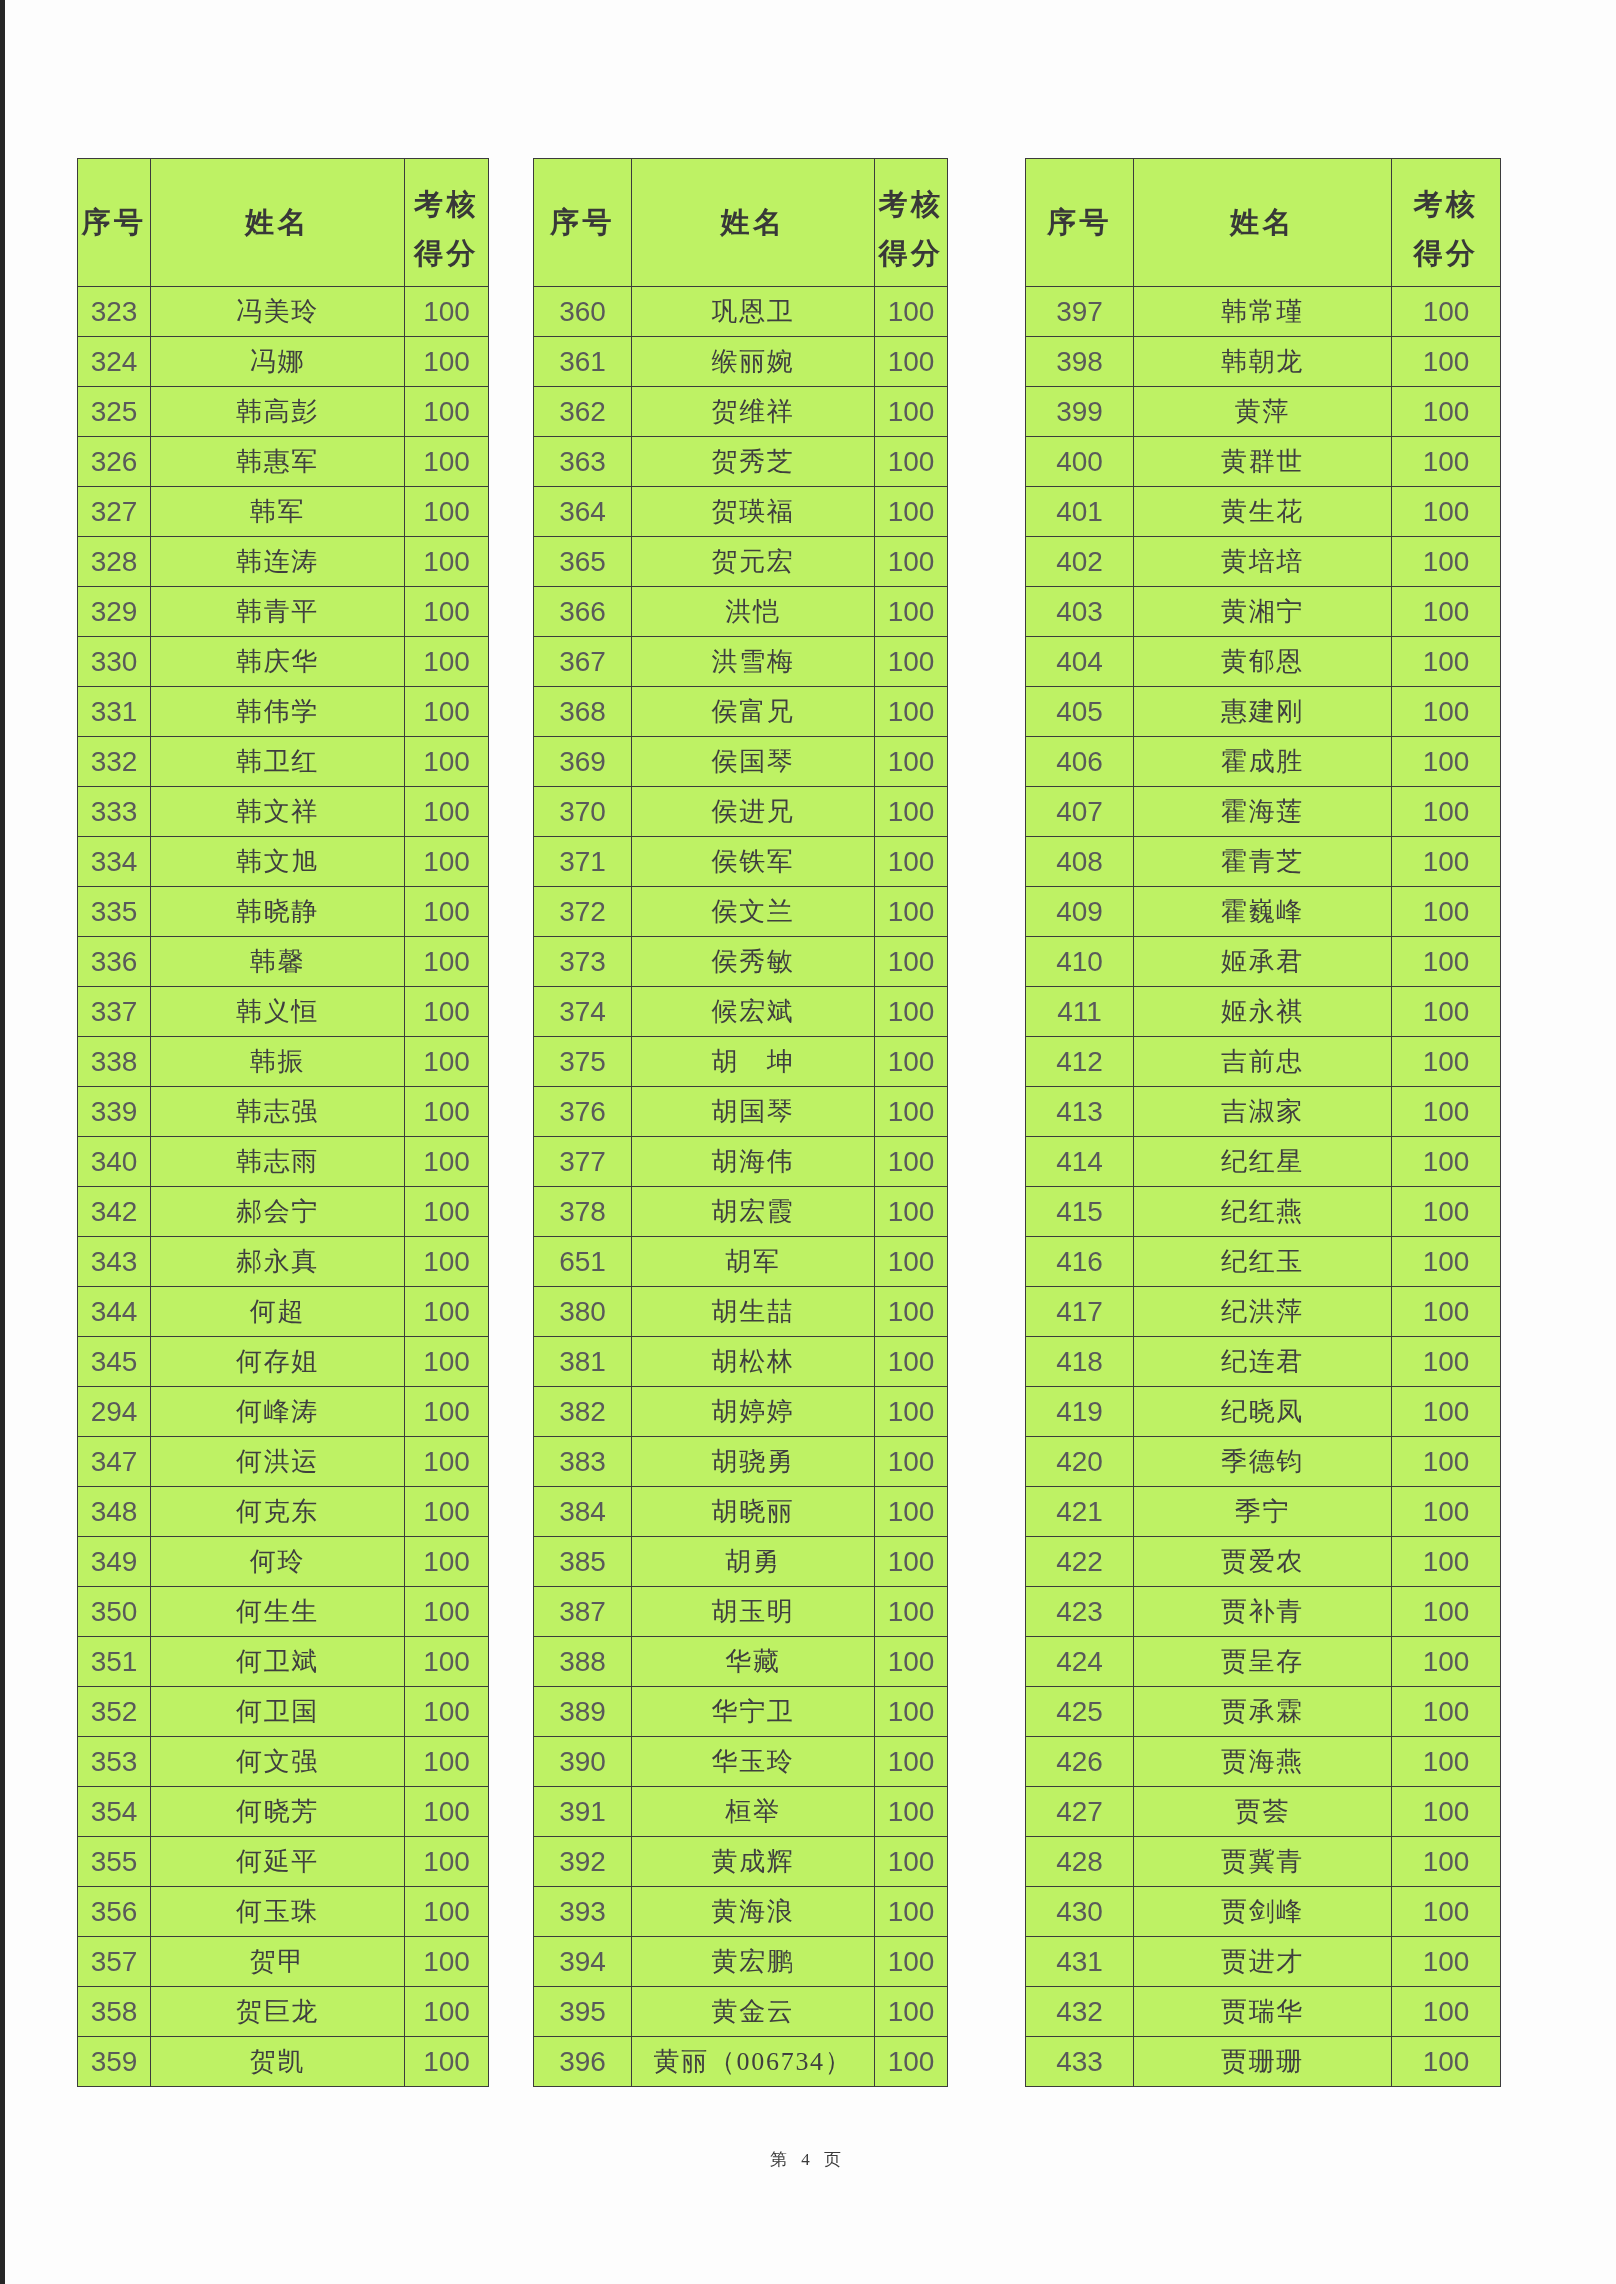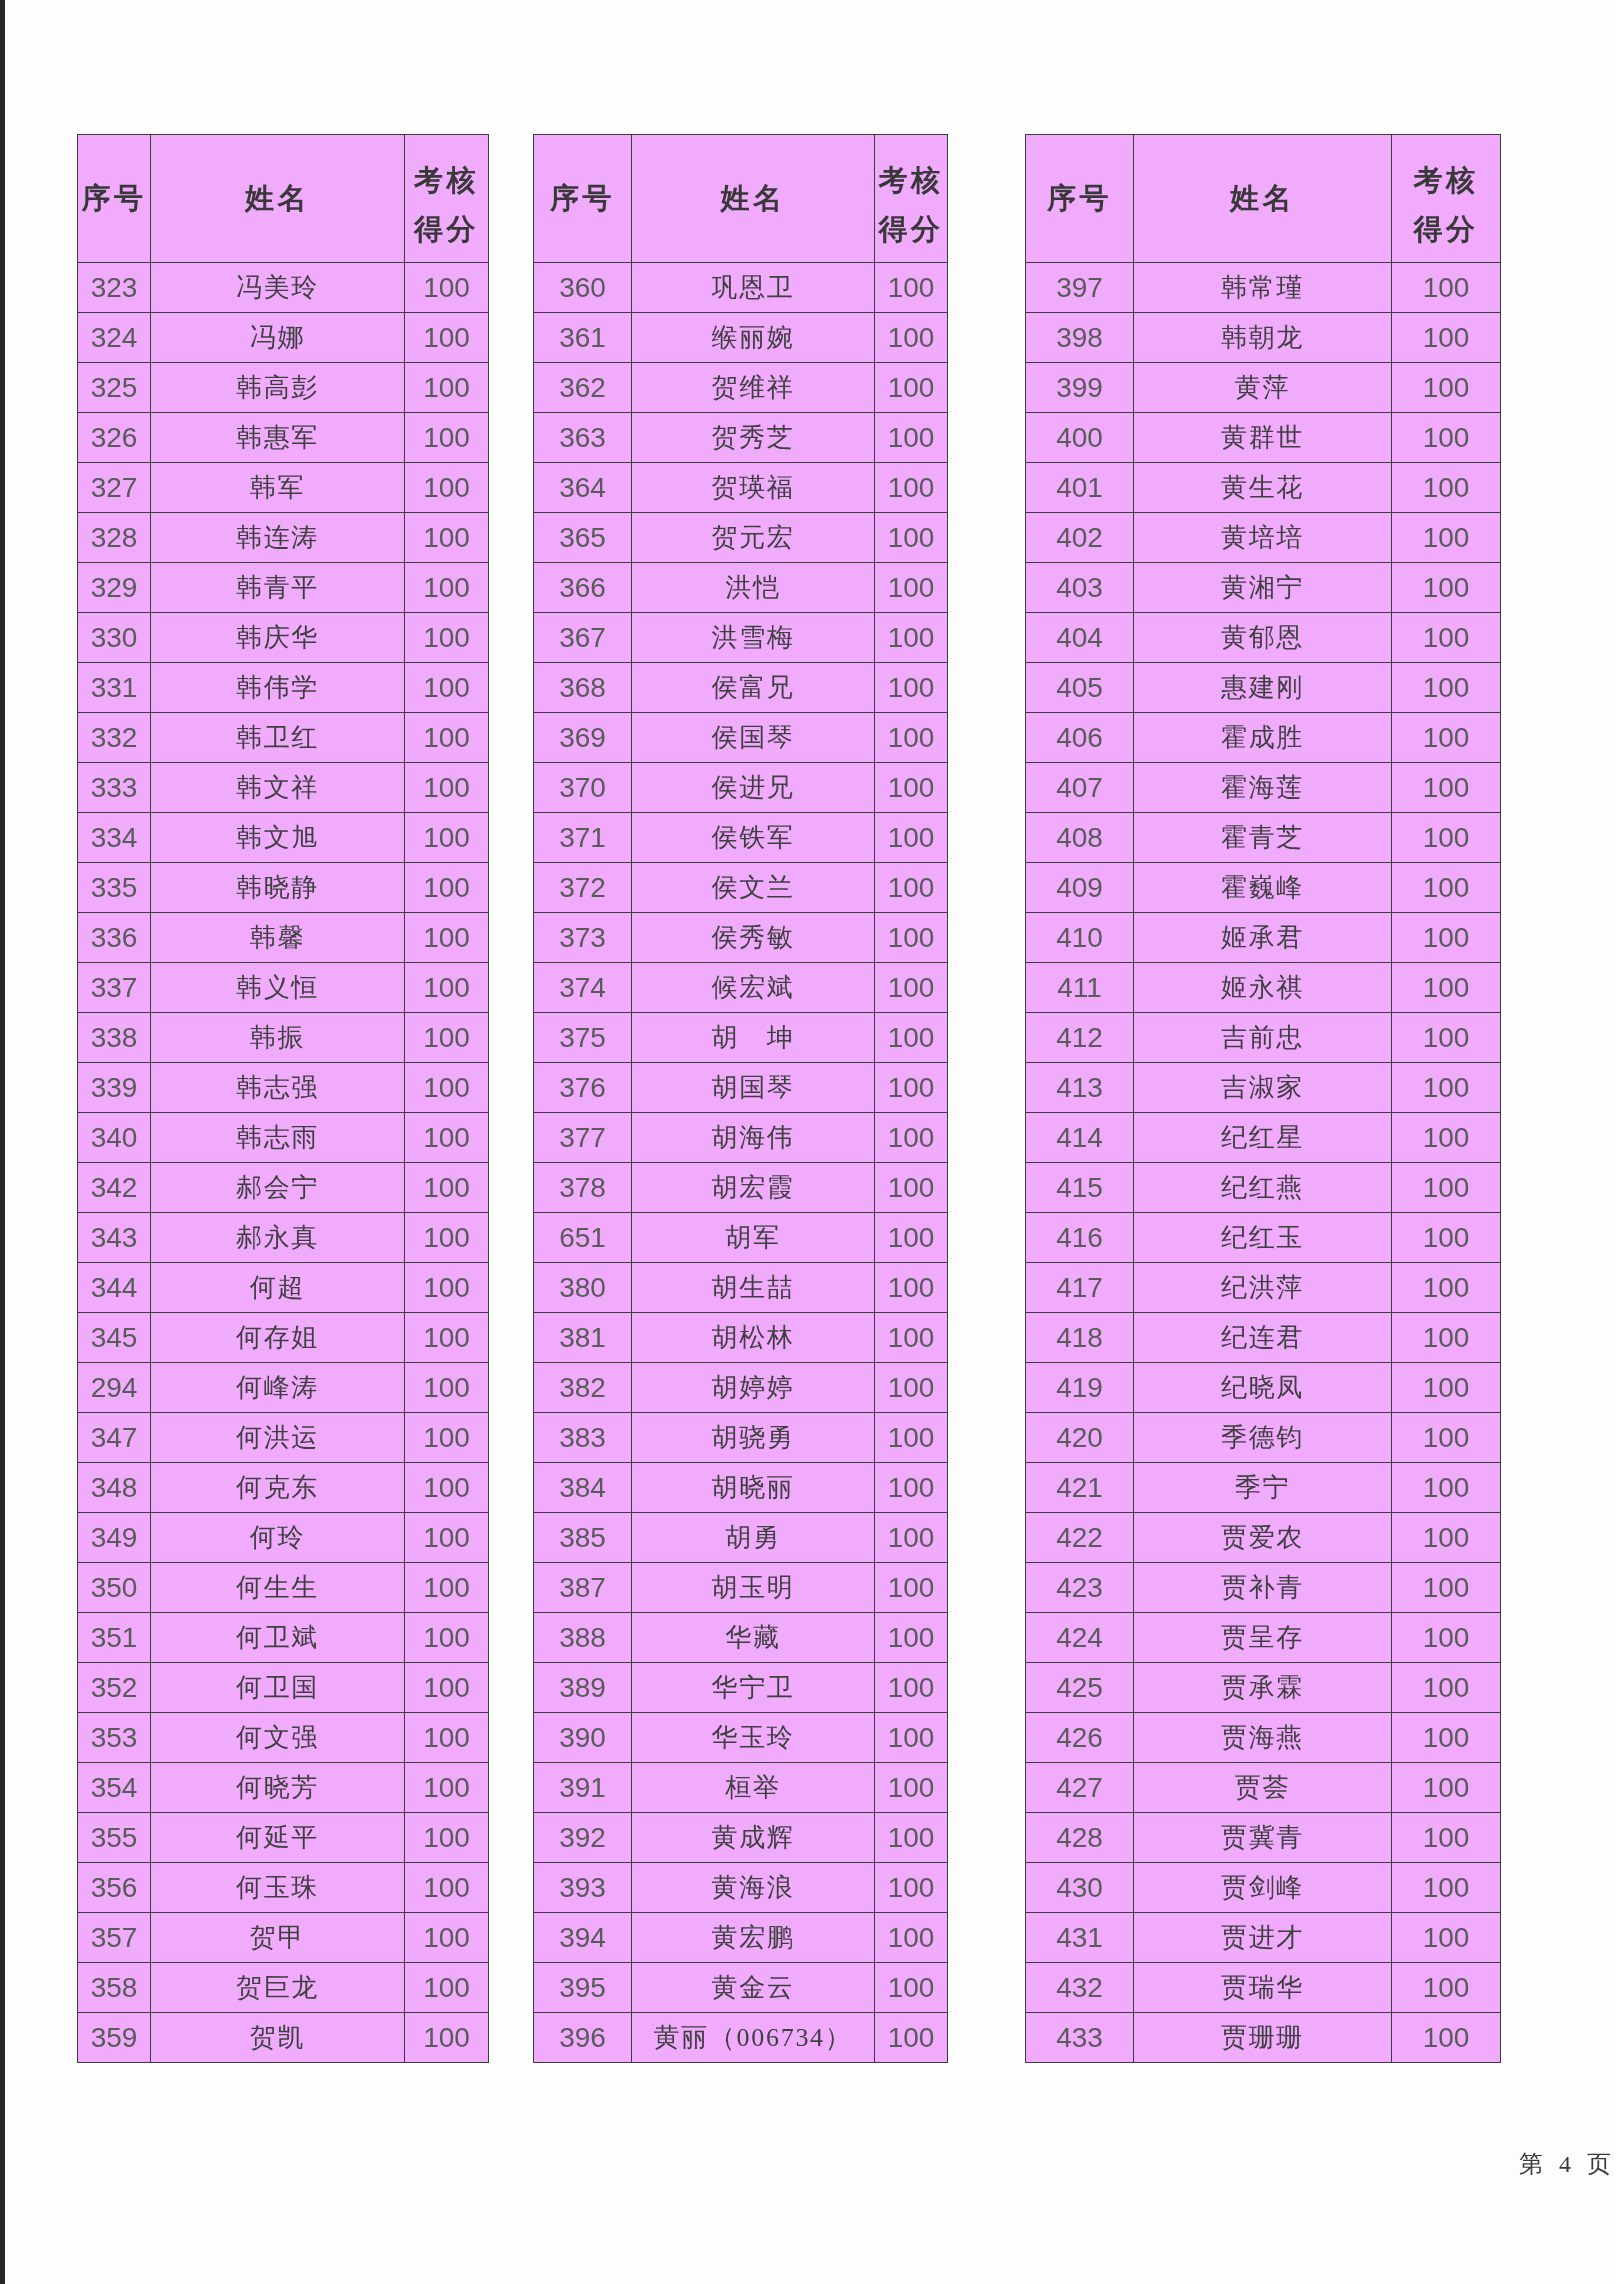--- a/index.html
+++ b/index.html
@@ -8,24 +8,24 @@
     position:relative;
     background:#fdfdfd;
     font-family:"Liberation Serif", serif;
     overflow:hidden;
   }
   .scan-edge{
     position:absolute;left:0;top:0;width:5px;height:100%;
     background:#262626;
   }
   table{
-    position:absolute;top:134px;
+    position:absolute;top:158px;
     border-collapse:collapse;
     table-layout:fixed;
-    background:#f0abfc;
+    background:#bef264;
   }
   th,td{
     border:1.7px solid #3c3c3c;
     text-align:center;
     vertical-align:middle;
     padding:0;
     overflow:hidden;
     white-space:nowrap;
   }
   th{
@@ -52,23 +52,23 @@
   .t1{left:77px;width:408px;}
   .t1 .c-no{width:72px;}  .t1 .c-name{width:253px;} .t1 .c-score{width:83px;}
   .t2{left:533px;width:410px;}
   .t2 .c-no{width:97px;} .t2 .c-name{width:242px;} .t2 .c-score{width:72px;}
   .t3{left:1025px;width:471px;}
   .t3 .c-no{width:107px;} .t3 .c-name{width:257px;} .t3 .c-score{width:108px;}
   .score-head span{display:block;line-height:1.25;margin-top:12px;}
   .footer{
     position:absolute;
     left:0;top:2148px;width:1616px;
-    text-align:right;
+    text-align:center;
     font-family:"Liberation Serif", serif;
-    font-size:24px;
+    font-size:17px;
     color:#3a3a3a;
     letter-spacing:5px;
   }
 </style>
 </head>
 <body>
 
 <div class="scan-edge"></div>
 
 <table class="t1">

